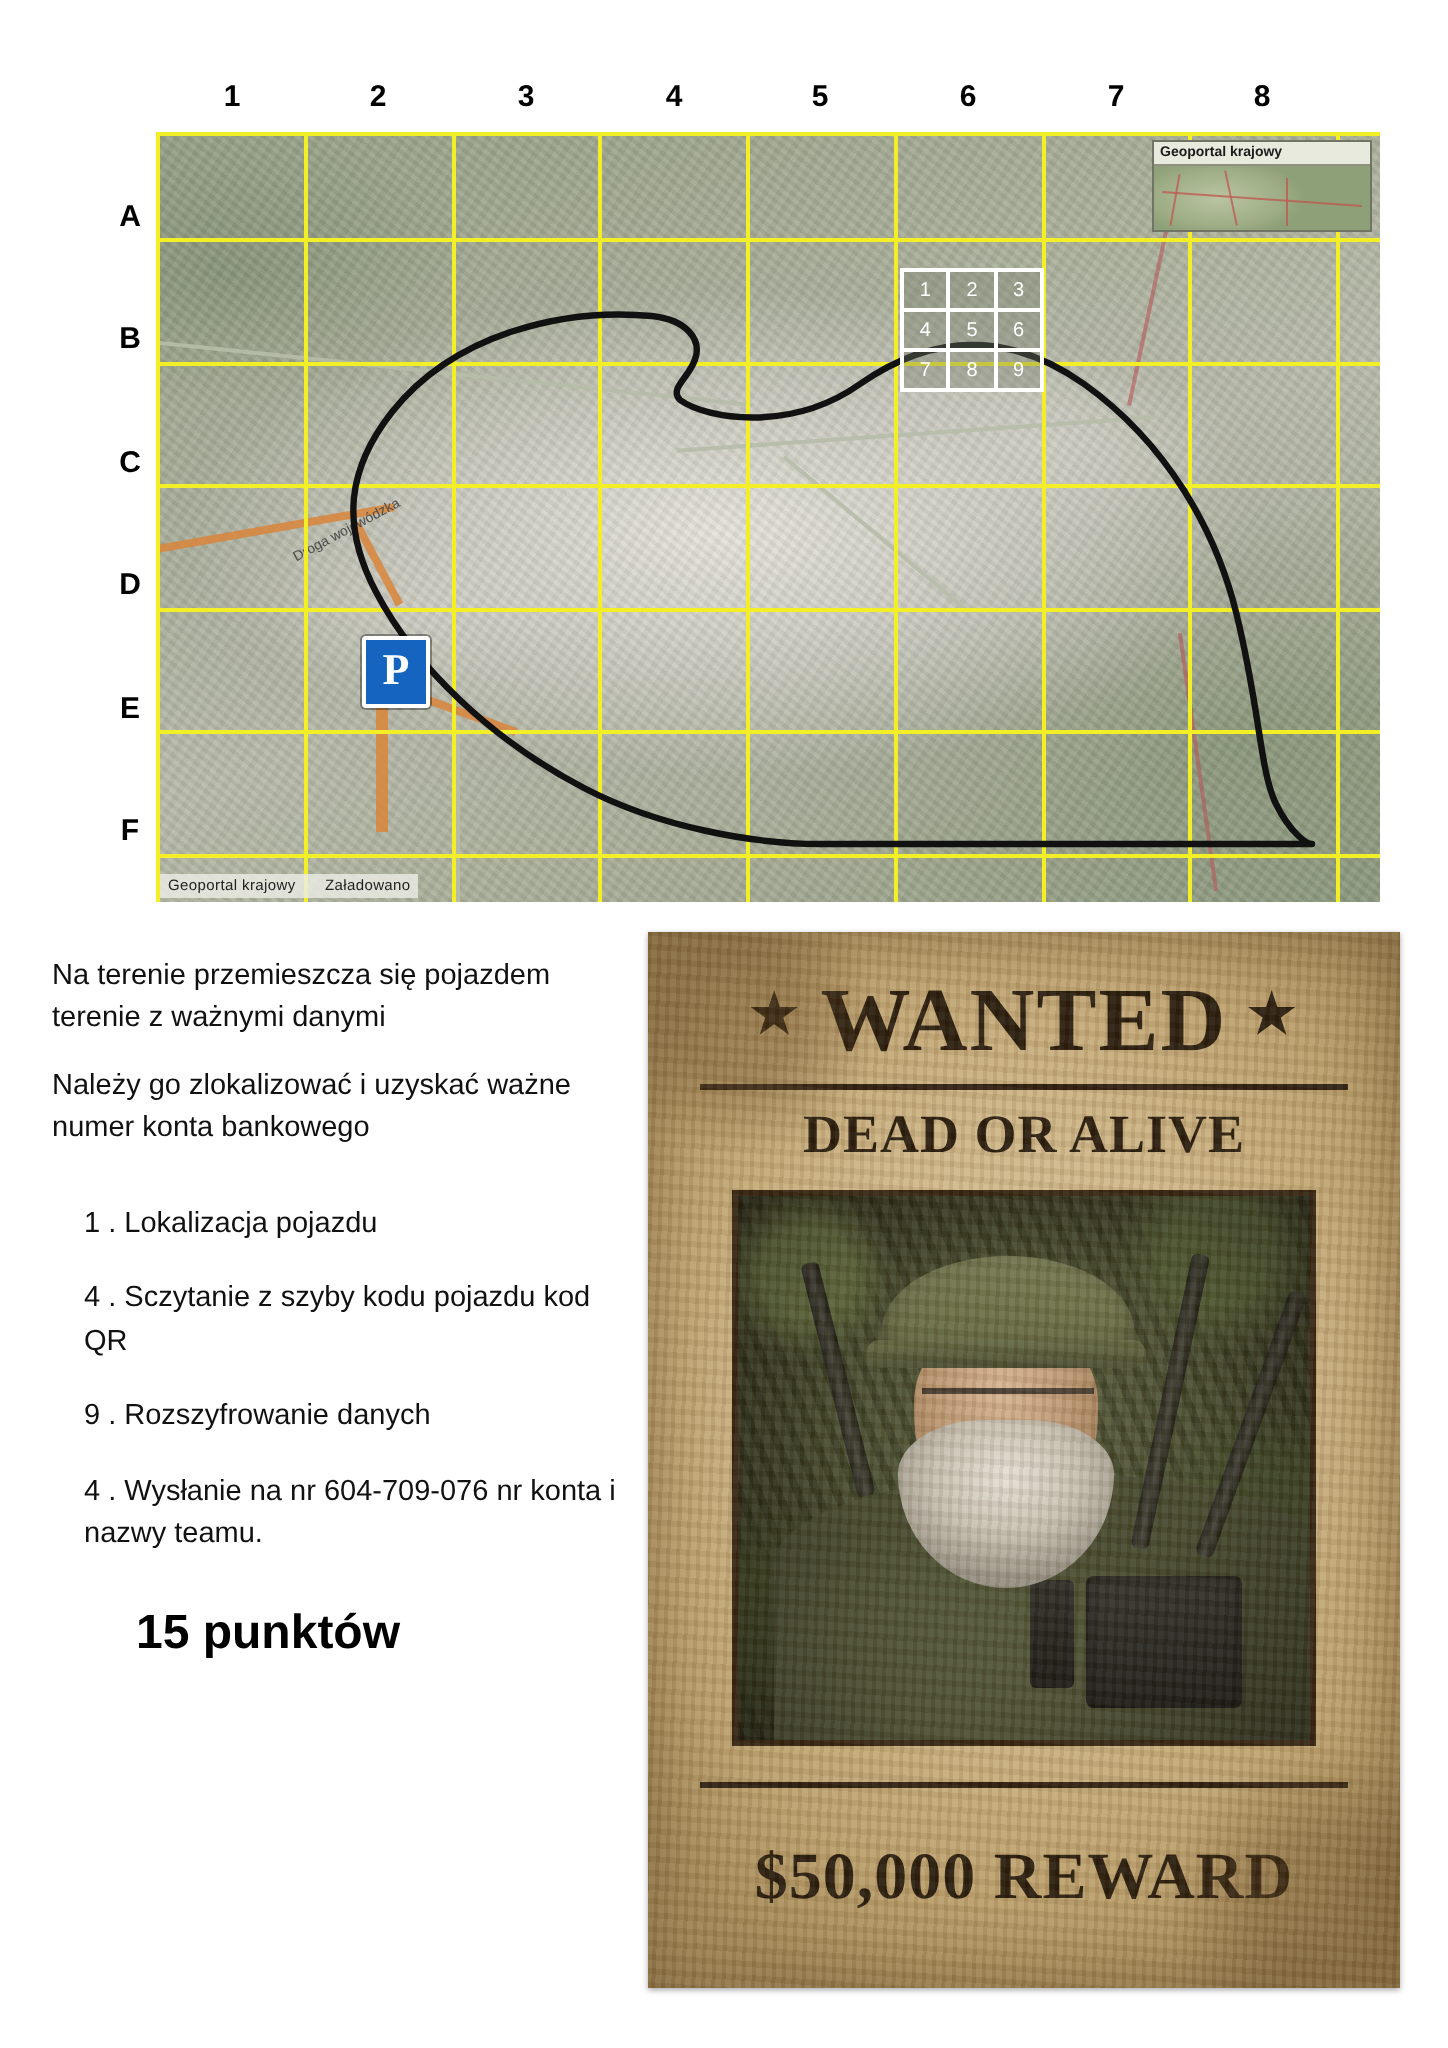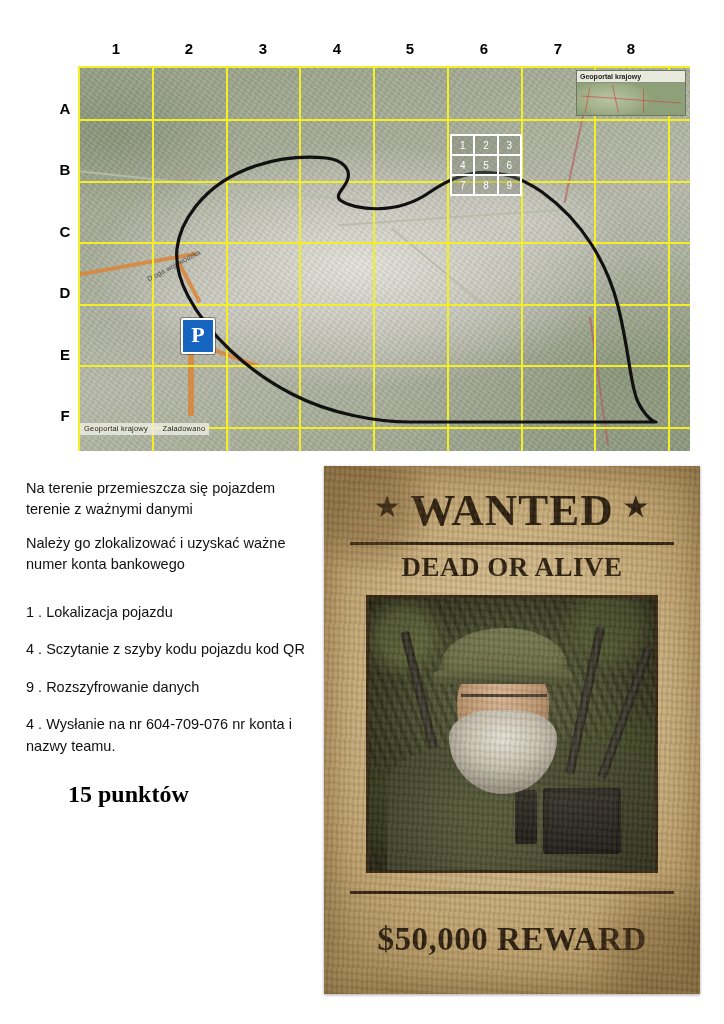--- a/index.html
+++ b/index.html
@@ -201,21 +201,21 @@
     font-weight: bold;
     font-size: 22px;
     line-height: 30px;
     text-align: center;
   }
 
   
   #map-credit {
     position: absolute;
     left: 2px;
-    bottom: 16px;
+    bottom: 2px;
     height: 12px;
     padding: 0 4px;
     background: rgba(236,236,228,0.82);
     font-size: 7.5px;
     line-height: 12px;
     color: #222;
     letter-spacing: .2px;
   }
   #map-credit .sep { display:inline-block; width:10px; }
 
@@ -238,28 +238,27 @@
     width: 292px;
   }
   #text-column p {
     margin: 0 0 14px 0;
     font-size: 14.5px;
     line-height: 1.48;
     color: #111;
   }
   #text-column p.tight { margin-bottom: 12px; }
   #steps { margin-top: 26px; }
-  #steps p { margin: 0 0 16px 0; }
+  #steps p { margin: 0 0 16px 16px; }
   #points {
     margin-top: 24px;
     margin-left: 42px;
     font-size: 24px;
     font-weight: bold;
     color: #000;
-    font-family: Liberation Serif, serif;
   }
 
   
   #poster {
     position: absolute;
     left: 324px;
     top: 466px;
     width: 376px;
     height: 528px;
     background:

